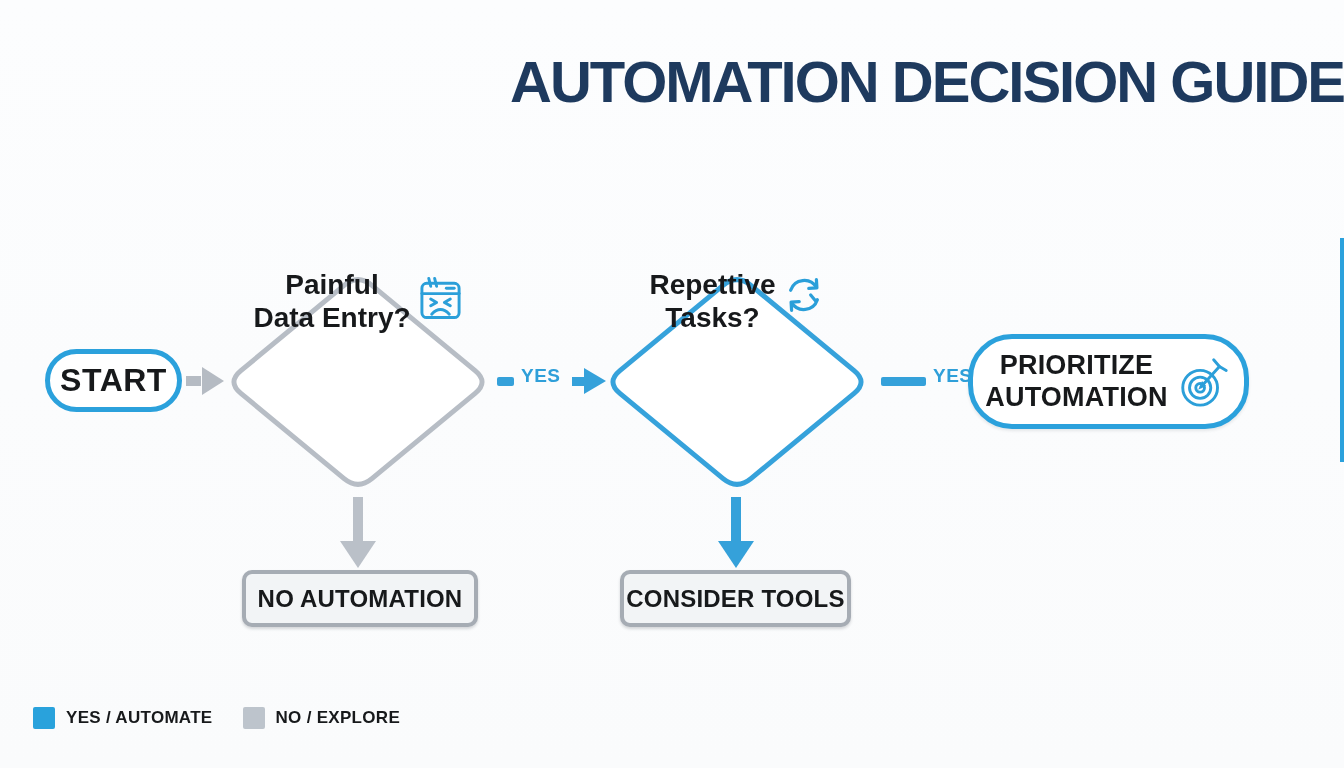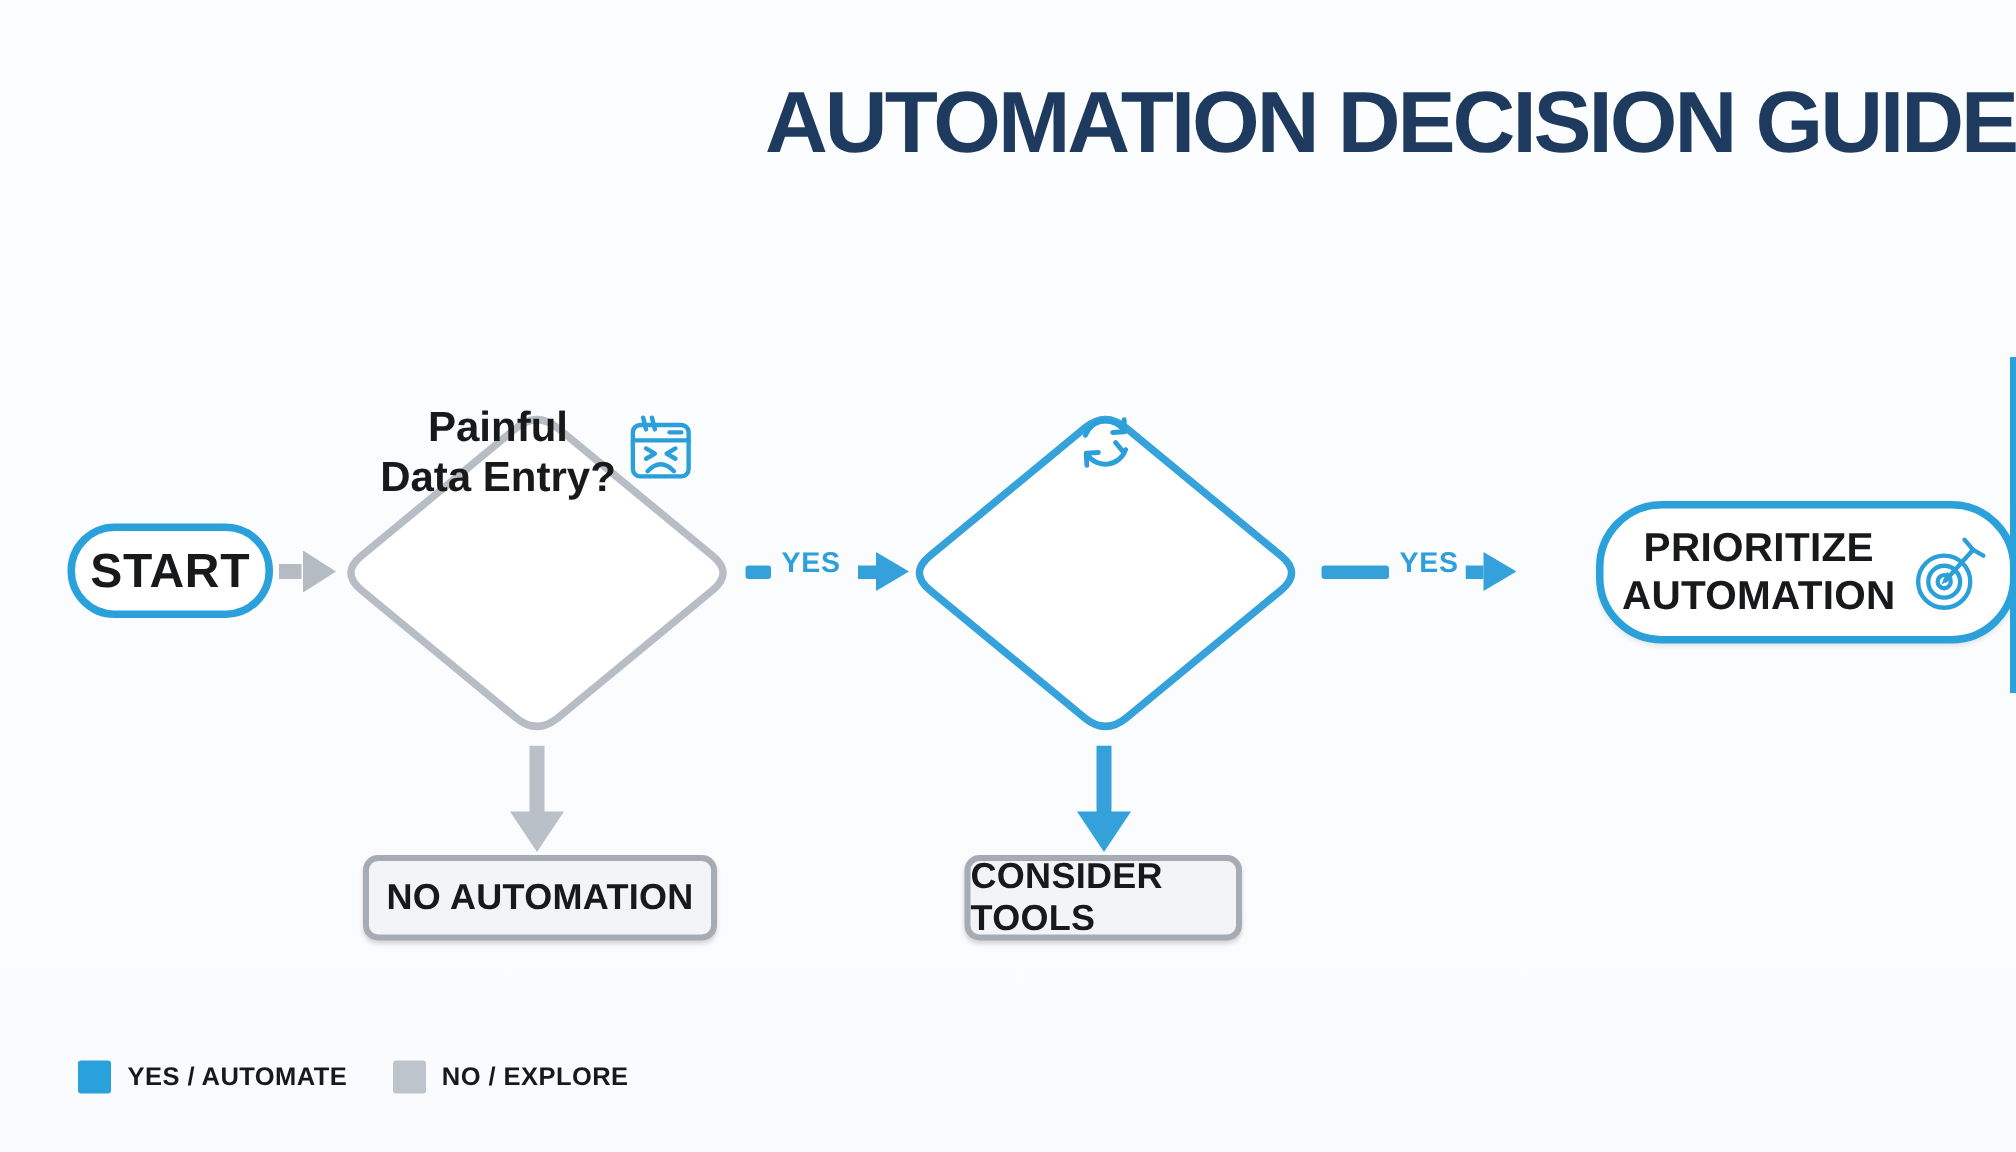--- a/index.html
+++ b/index.html
@@ -58,33 +58,33 @@
 
   
   .outcome-box {
     position: absolute; top: 570px; height: 57px;
     background: #f2f4f6; border: 4px solid #a6acb4; border-radius: 10px;
     box-shadow: 0 2px 3px rgba(40,45,55,0.18);
     display: flex; align-items: center; justify-content: center;
     font-size: 24px; font-weight: 800; letter-spacing: 0.2px;
   }
   .box-no-automation { left: 242px; width: 236px; }
-  .box-consider-tools { left: 620px; width: 185px; margin-left: 23px; }
+  .box-consider-tools { left: 620px; width: 231px; }
 
   
   .prioritize-pill {
-    position: absolute; left: 1064px; top: 334px; width: 281px; height: 95px;
+    position: absolute; left: 968px; top: 334px; width: 281px; height: 95px;
     background: #ffffff; border: 5px solid #2ba1dc; border-radius: 44px;
     display: flex; align-items: center; justify-content: center; gap: 8px;
     box-shadow: 0 2px 3px rgba(40,45,55,0.10);
   }
   .prioritize-pill .lines { text-align: center; font-size: 27px; font-weight: 800; line-height: 1.18; letter-spacing: 0.2px; }
 
   
-  .legend { position: absolute; left: 33px; top: 707px; display: flex; align-items: center; gap: 30px; margin-left: 19px; }
+  .legend { position: absolute; left: 33px; top: 707px; display: flex; align-items: center; gap: 30px; }
   .legend-item { display: flex; align-items: center; gap: 11px; }
   .legend-swatch { width: 22px; height: 22px; border-radius: 2px; }
   .swatch-yes { background: #29a2dc; }
   .swatch-no { background: #bdc4cc; }
   .legend-label { font-size: 17px; font-weight: 800; letter-spacing: 0.3px; }
 
   .edge-line { position: absolute; right: 0; top: 238px; width: 4px; height: 224px; background: #2ba1dc; }
 </style>
 </head>
 <body>
@@ -126,20 +126,24 @@
   <span class="yes-label yes-1">YES</span>
   <svg class="h-head head-1" width="34" height="26">
     <rect x="0" y="9" width="12" height="9" fill="#35a1da"></rect>
     <polygon points="12,0 34,13 12,26" fill="#35a1da"></polygon>
   </svg>
 
   <svg class="diamond-svg diamond-2" viewBox="0 0 272 226">
     <path d="M122.1,16.4 Q136,5 149.9,16.4 L253.1,101.6 Q267,113 253.1,124.4 L149.9,209.6 Q136,221 122.1,209.6 L18.9,124.4 Q5,113 18.9,101.6 Z" fill="#ffffff" stroke="#36a2db" stroke-width="5"></path>
   </svg>
   <div class="diamond-content diamond-2">
+    <div class="lines">
+      <div>Repettive</div>
+      <div>Tasks?</div>
+    </div>
     <svg class="node-icon" width="42" height="42" viewBox="0 0 44 44" fill="none" stroke="#2b9fd9" stroke-width="3.4" stroke-linecap="round" stroke-linejoin="round">
       <path d="M8,17 A15,15 0 0 1 35,14"></path>
       <path d="M35,6 L35.5,14.5 L27,15"></path>
       <path d="M36,27 A15,15 0 0 1 9,30"></path>
       <path d="M9,38 L8.5,29.5 L17,29"></path>
       <path d="M29,22 L34,28"></path>
     </svg>
   </div>
 
   <div class="h-dash dash-2"></div>

